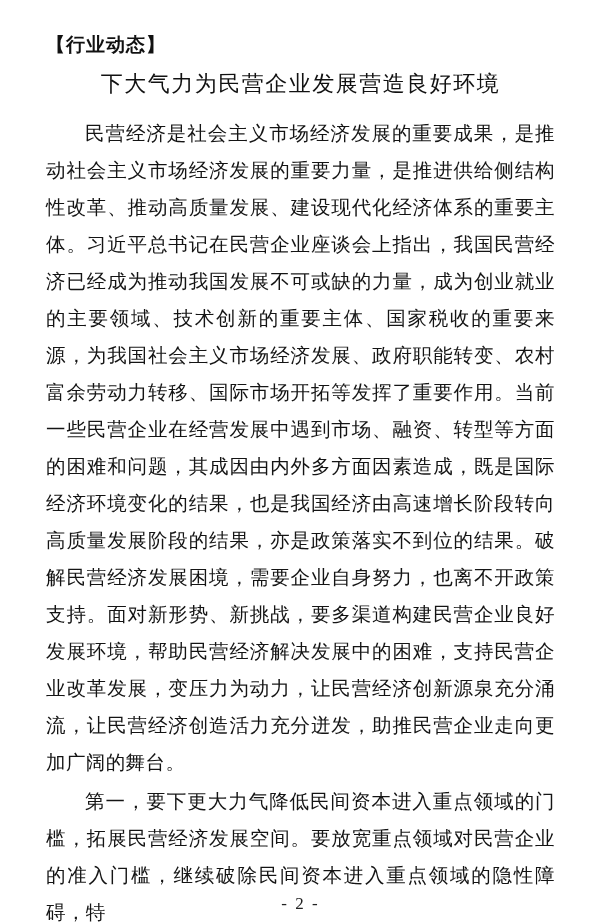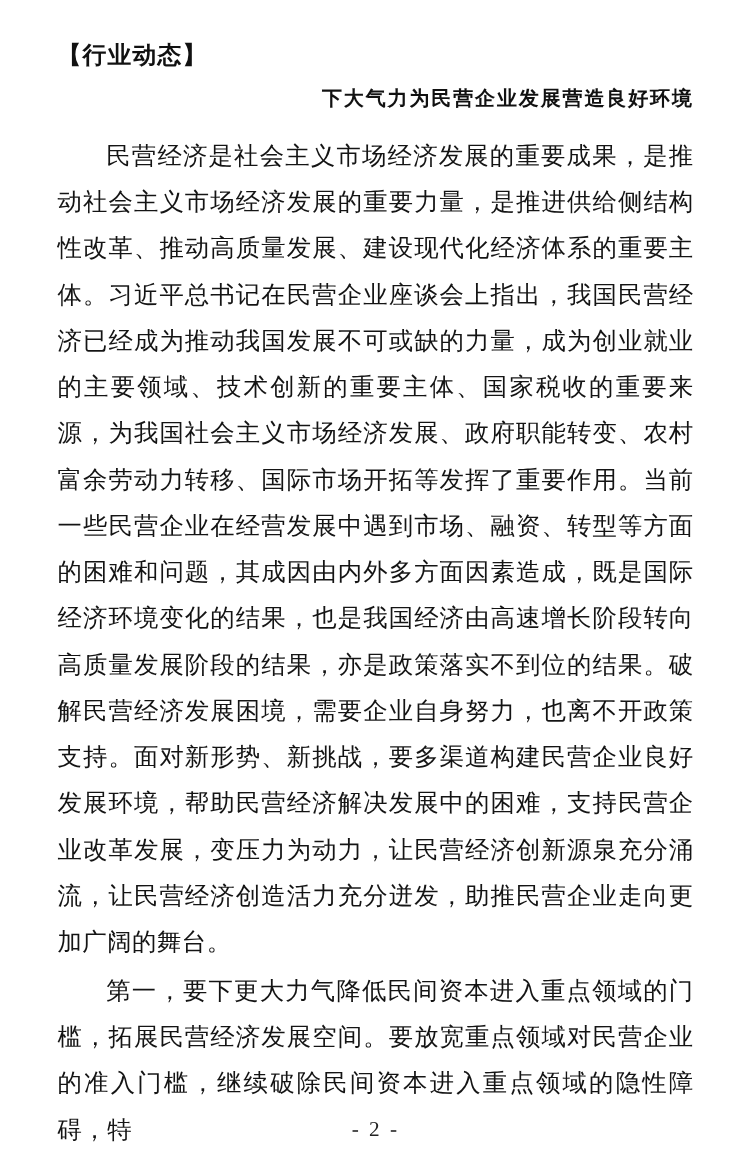--- a/index.html
+++ b/index.html
@@ -25,23 +25,23 @@
     font-family: "Liberation Serif", "DejaVu Serif", serif;
     font-size: 19px;
     font-weight: bold;
     letter-spacing: 1px;
     color: #111111;
     margin: 6px 0 4px 0;
     line-height: 1.4;
   }
   .doc-title {
     font-family: "Liberation Serif", "DejaVu Serif", serif;
-    font-size: 16px;
-    font-weight: bold;
-    text-align: right;
+    font-size: 22px;
+    font-weight: normal;
+    text-align: center;
     letter-spacing: 1.5px;
     color: #111111;
     margin: 10px 0 16px 0;
     line-height: 1.4;
     white-space: nowrap;
   }
   .body-text p {
     font-family: Liberation Sans, sans-serif;
     font-size: 19.5px;
     line-height: 37px;

